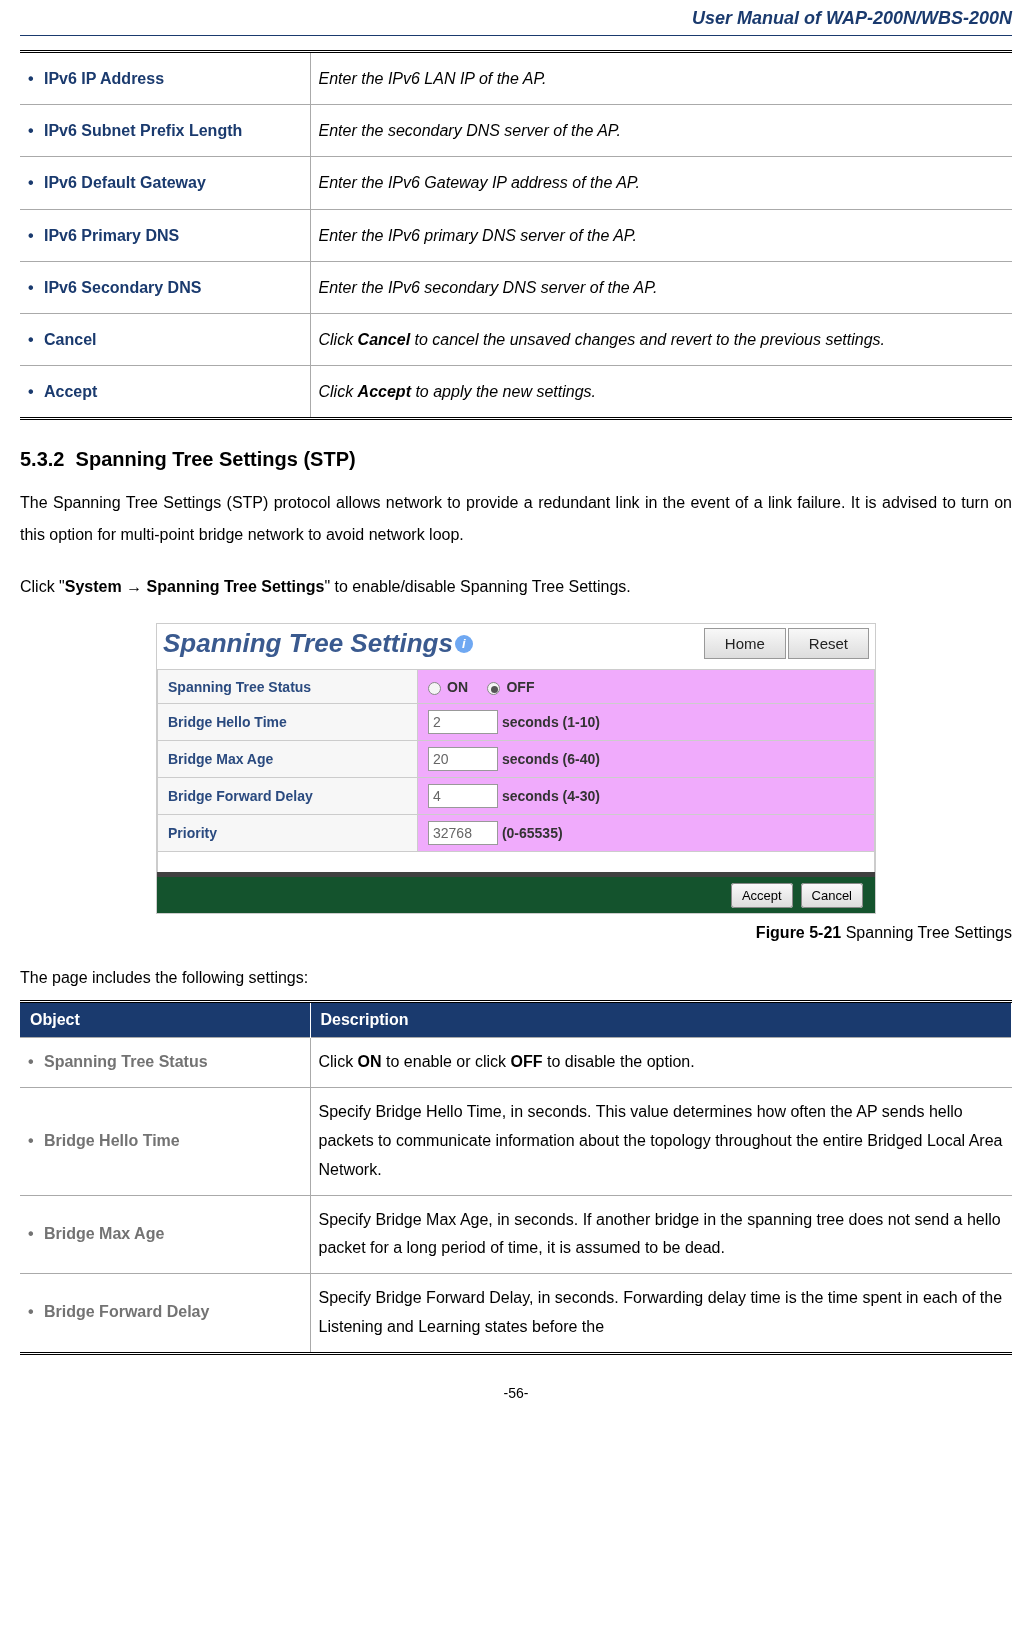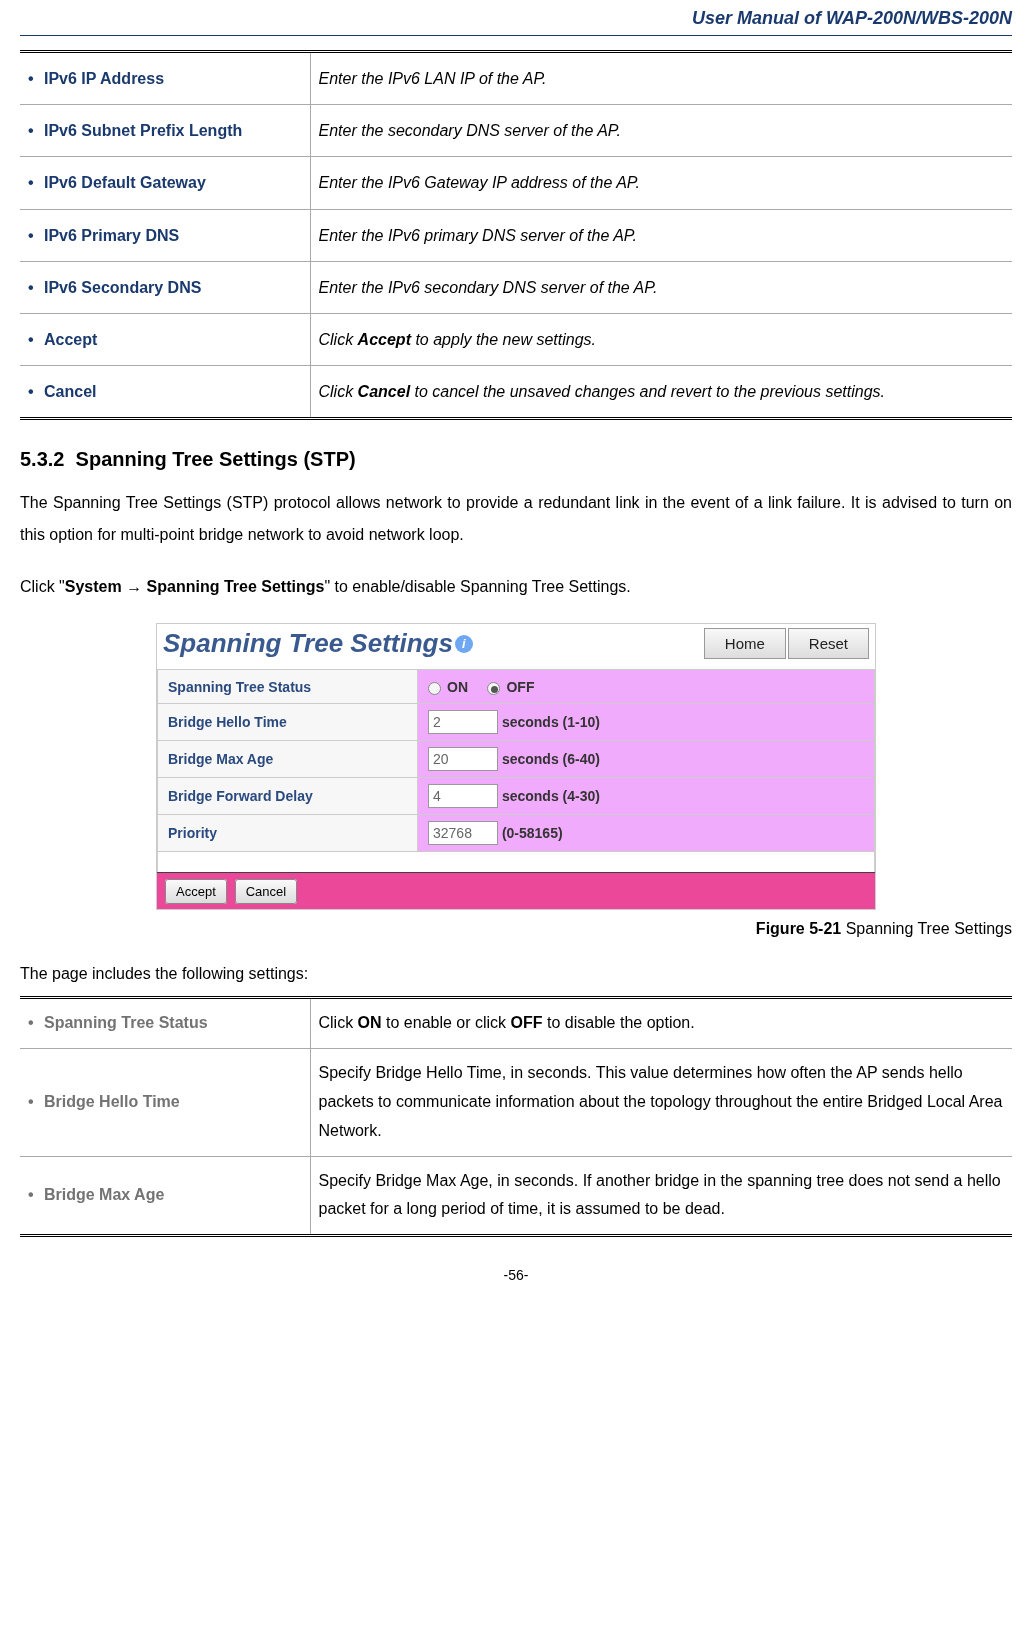--- a/index.html
+++ b/index.html
@@ -147,22 +147,23 @@
   .radio-dot.checked::after {
     content: "";
     position: absolute;
     width: 7px; height: 7px;
     background: #555;
     border-radius: 50%;
     top: 3px; left: 3px;
   }
   .stp-footer {
     padding: 10px 8px;
-    background: #ec4899;
-    border-top: 1px solid #404040;
+    background: #14532d;
+    border-top: 5px solid #404040;
+    text-align: right;
   }
   .stp-footer .mini-btn {
     border: 1px solid #888;
     background: linear-gradient(#fafafa, #ddd);
     padding: 4px 10px;
     font-size: 13px;
     border-radius: 3px;
     margin-right: 4px;
   }
   .figure-caption {
@@ -229,26 +230,26 @@
   </tr>
   <tr>
     <td class="left"><span class="bullet">•</span><span>IPv6 Primary DNS</span></td>
     <td class="right">Enter the IPv6 primary DNS server of the AP.</td>
   </tr>
   <tr>
     <td class="left"><span class="bullet">•</span><span>IPv6 Secondary DNS</span></td>
     <td class="right">Enter the IPv6 secondary DNS server of the AP.</td>
   </tr>
   <tr>
+    <td class="left"><span class="bullet">•</span><span>Cancel</span></td>
+    <td class="right"><span>Click </span><span class="strong-in">Cancel</span><span> to cancel the unsaved changes and revert to the previous settings.</span></td>
+  </tr>
+  <tr>
     <td class="left"><span class="bullet">•</span><span>Accept</span></td>
     <td class="right"><span>Click </span><span class="strong-in">Accept</span><span> to apply the new settings.</span></td>
-  </tr>
-  <tr>
-    <td class="left"><span class="bullet">•</span><span>Cancel</span></td>
-    <td class="right"><span>Click </span><span class="strong-in">Cancel</span><span> to cancel the unsaved changes and revert to the previous settings.</span></td>
   </tr>
 </tbody>
   </table>
 
 <div class="section-head">
   <span>5.3.2</span>&nbsp;&nbsp;<span>Spanning Tree Settings (STP)</span>
 </div>
 <div class="body-text">The Spanning Tree Settings (STP) protocol allows network to provide a redundant link in the event of a link failure. It is advised to turn on this option for multi-point bridge network to avoid network loop.</div>
 <div class="body-text">
   <span>Click "</span><span class="strong-in">System → Spanning Tree Settings</span><span>" to enable/disable Spanning Tree Settings.</span>
@@ -294,50 +295,58 @@
         <td class="lbl">Bridge Forward Delay</td>
         <td class="val">
           <input class="stp-input" value="4" style="">
           <span>seconds (4-30)</span>
         </td>
       </tr>
       <tr>
         <td class="lbl">Priority</td>
         <td class="val">
           <input class="stp-input" value="32768" style="">
-          <span>(0-58165)</span>
+          <span>(0-65535)</span>
         </td>
       </tr>
     </tbody>
       </table>
     <div style="height:20px; border-left:1px solid #ccc; border-right:1px solid #ccc;"></div>
     <div class="stp-footer">
       <span class="mini-btn">Accept</span>
       <span class="mini-btn">Cancel</span>
     </div>
   </div>
 </div>
 <div class="figure-caption">
   <span class="strong-in">Figure 5-21</span><span> Spanning Tree Settings</span>
 </div>
 
 <div class="body-text" style="margin-bottom:6px;">The page includes the following settings:</div>
 
 <table class="obj-table">
   <tbody>
+      <tr class="obj-table-head">
+    <th>Object</th>
+    <th>Description</th>
+  </tr>
   <tr>
     <td class="oleft"><span class="bullet">•</span><span>Spanning Tree Status</span></td>
     <td class="oright">
       <span>Click </span><span class="strong-in">ON</span><span> to enable or click </span><span class="strong-in">OFF</span><span> to disable the option.</span>
     </td>
   </tr>
   <tr>
     <td class="oleft"><span class="bullet">•</span><span>Bridge Hello Time</span></td>
     <td class="oright">Specify Bridge Hello Time, in seconds. This value determines how often the AP sends hello packets to communicate information about the topology throughout the entire Bridged Local Area Network.</td>
   </tr>
   <tr>
     <td class="oleft"><span class="bullet">•</span><span>Bridge Max Age</span></td>
     <td class="oright">Specify Bridge Max Age, in seconds. If another bridge in the spanning tree does not send a hello packet for a long period of time, it is assumed to be dead.</td>
   </tr>
+  <tr>
+    <td class="oleft"><span class="bullet">•</span><span>Bridge Forward Delay</span></td>
+    <td class="oright">Specify Bridge Forward Delay, in seconds. Forwarding delay time is the time spent in each of the Listening and Learning states before the</td>
+  </tr>
 </tbody>
   </table>
 
 <div class="page-num">-56-</div>
 
 </body></html>

